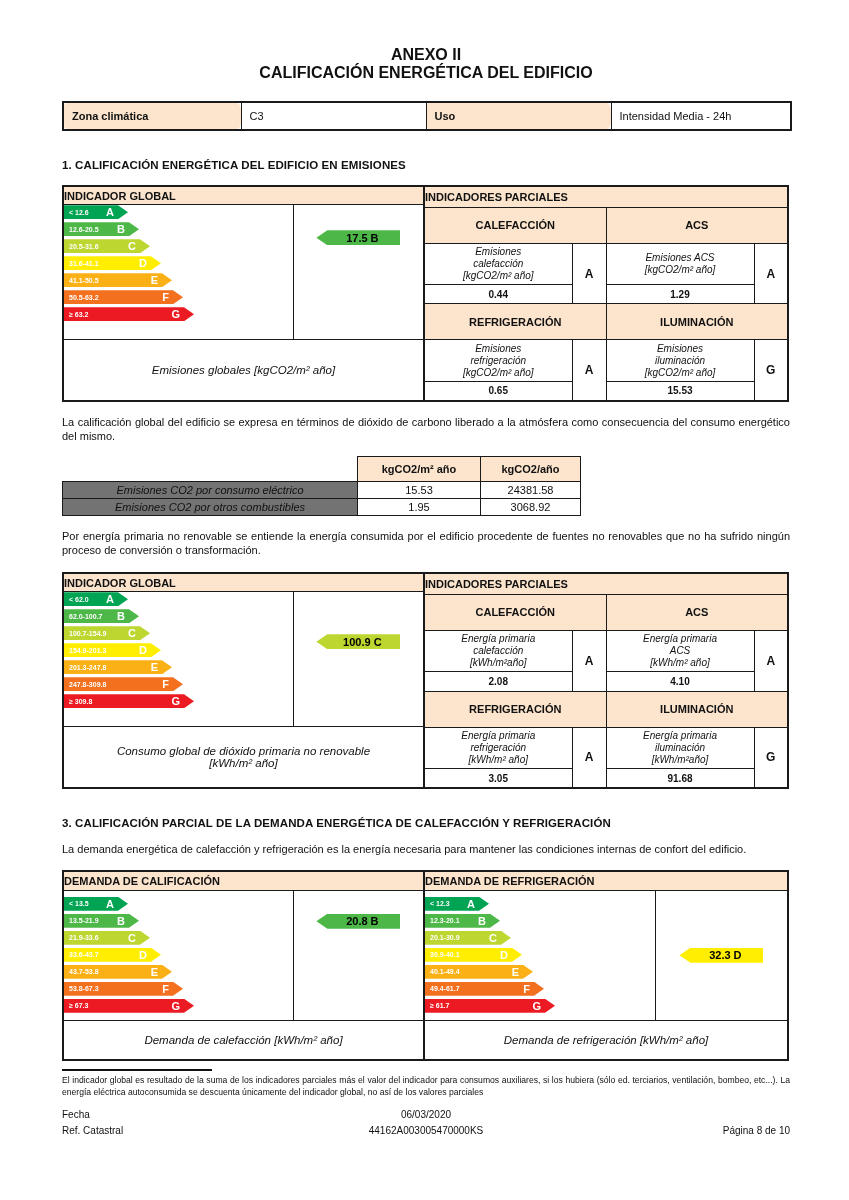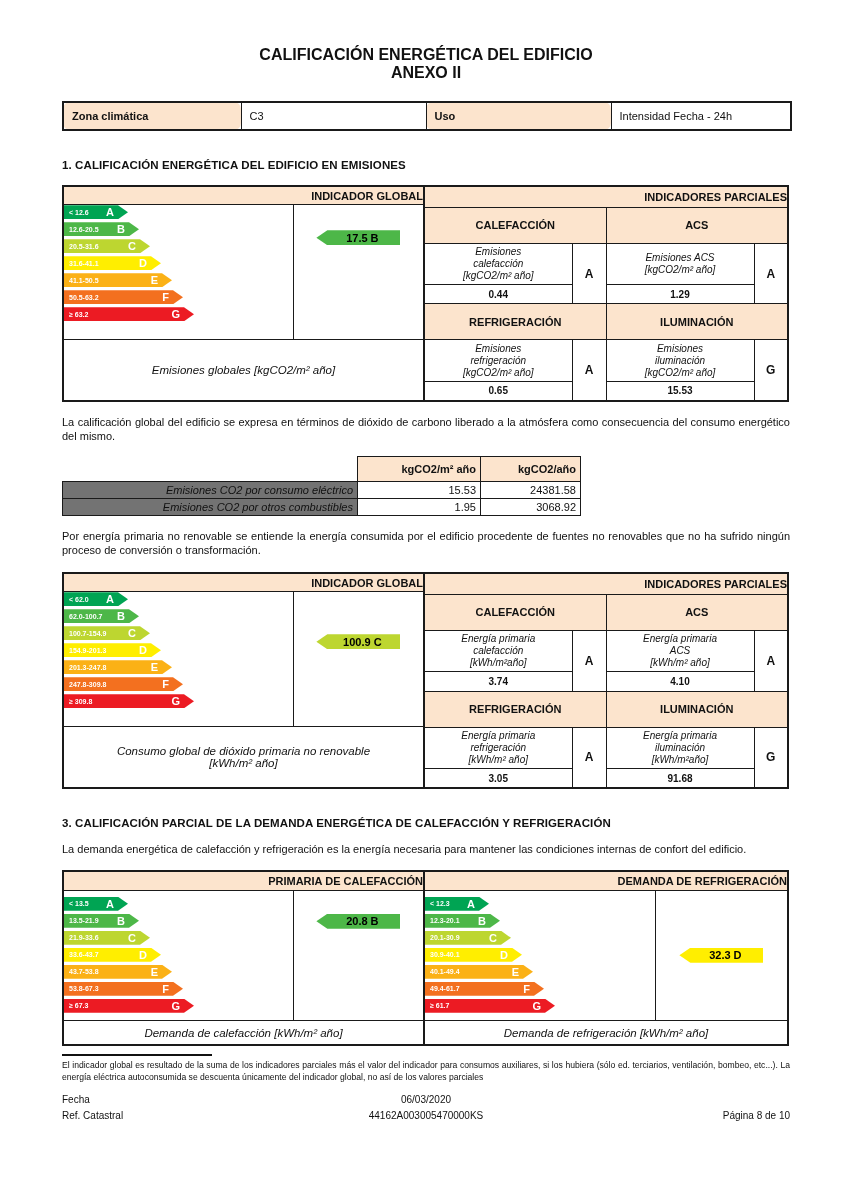--- a/index.html
+++ b/index.html
@@ -23,23 +23,23 @@
   .para { font-size:11px; line-height:1.32; text-align:justify; margin:13px 0 0 0; }
 
   
   .cert-table { display:flex; margin-top:14px; }
   table.half { border-collapse:collapse; table-layout:fixed; border:2px solid #1a1a1a; }
   table.half td { border:1px solid #1a1a1a; padding:0; }
   .half-left { width:363px; }
   .half-right { width:366px; margin-left:-2px; }
 
   .trh19{height:19px} .trh32{height:32px} .trh49{height:37px} .trh17{height:17px}
-  .trh135{height:135px} .trh61{height:61px} .trh130{height:130px} .trh22{height:25px}
-
-  .bandhdr { background:#fce4cd; font-weight:bold; font-size:11px; text-align:right; }
+  .trh135{height:135px} .trh61{height:61px} .trh130{height:130px} .trh22{height:40px}
+
+  .bandhdr { background:#fce4cd; font-weight:bold; font-size:11px; text-align:left; }
   .subhdr  { background:#fce4cd; font-weight:bold; font-size:11px; text-align:center; }
   .plabel  { font-style:italic; font-size:10px; text-align:center; vertical-align:middle;
              white-space:pre-line; line-height:1.18; padding:2px 1px; }
   .pvalue  { font-weight:bold; font-size:10px; text-align:center; }
   .pletter { font-weight:bold; font-size:12px; text-align:center; }
   .captioncell { font-style:italic; font-size:11.5px; text-align:center; vertical-align:middle; white-space:pre-line; }
 
   .scalecell { vertical-align:top; padding:8px 0 0 6px; }
   .t3 .scalecell { padding-top:6px; }
   .arrowcell { position:relative; }
@@ -55,55 +55,55 @@
 
   .rating { position:absolute; left:50%; transform:translateX(-50%); height:15px; min-width:84px;
             clip-path:polygon(0 50%, 11px 0, 100% 0, 100% 100%, 11px 100%);
             display:flex; align-items:center; justify-content:center;
             font-weight:bold; font-size:11px; color:#000; padding-left:12px; padding-right:4px; }
   .pos1{top:25px} .pos2{top:42px} .pos3{top:59px}
   .t3 .pos1{top:23px} .t3 .pos3{top:57px}
 
   
   .co2-table { border-collapse:collapse; table-layout:fixed; width:518px; margin-top:12px; }
-  .co2-table td { border:1px solid #1a1a1a; font-size:11px; text-align:right; height:17px; padding:2px 4px; }
+  .co2-table td { border:1px solid #1a1a1a; font-size:11px; text-align:center; height:17px; padding:2px 4px; }
   .co2-table td.co2-blank { border:none; background:#fff; }
   .co2-table td.co2-hdr { background:#fce4cd; font-weight:bold; height:25px; }
   .co2-table td.co2-label { background:#737373; font-style:italic; }
 
   .footrule { width:150px; border-top:2px solid #111; margin-top:8px; }
   .footnote { font-size:8.6px; line-height:1.4; text-align:justify; margin-top:3px; }
 
   .footer { margin-top:9px; font-size:10px; }
   .footer-row { display:flex; line-height:1.55; }
   .f-left { width:170px; } .f-center { flex:1; text-align:center; } .f-right { width:170px; text-align:right; }
 </style>
 </head>
 <body>
 
 <div class="content">
 
   <div class="title-block">
+    <div>ANEXO II</div>
     <div>CALIFICACIÓN ENERGÉTICA DEL EDIFICIO</div>
-    <div>ANEXO II</div>
   </div>
 
   <table class="info-table">
     <colgroup>
         <col style="width:178px">
         <col style="width:185px">
         <col style="width:185px">
         <col style="width:180px">
       </colgroup>
     <tbody>
         <tr>
       <td class="peach bold">Zona climática</td>
       <td>C3</td>
       <td class="peach bold">Uso</td>
-      <td>Intensidad Fecha - 24h</td>
+      <td>Intensidad Media - 24h</td>
     </tr>
   </tbody>
     </table>
 
   <div class="sec-heading">1. CALIFICACIÓN ENERGÉTICA DEL EDIFICIO EN EMISIONES</div>
 
   <div class="cert-table">
     <table class="half half-left">
       <colgroup>
           <col style="width:229px">
@@ -308,21 +308,21 @@
         <td class="plabel">Energía primaria
 calefacción
 [kWh/m²año]</td>
         <td class="pletter" rowspan="2">A</td>
         <td class="plabel">Energía primaria
 ACS
 [kWh/m² año]</td>
         <td class="pletter" rowspan="2">A</td>
       </tr>
       <tr class="trh17">
-        <td class="pvalue">3.74</td>
+        <td class="pvalue">2.08</td>
         <td class="pvalue">4.10</td>
       </tr>
       <tr class="trh32">
         <td class="subhdr" colspan="2">REFRIGERACIÓN</td>
         <td class="subhdr" colspan="2">ILUMINACIÓN</td>
       </tr>
       <tr class="trh49">
         <td class="plabel">Energía primaria
 refrigeración
 [kWh/m² año]</td>
@@ -344,21 +344,21 @@
   <div class="para">La demanda energética de calefacción y refrigeración es la energía necesaria para mantener las condiciones internas de confort del edificio.</div>
 
   <div class="cert-table t3">
     <table class="half half-left">
       <colgroup>
           <col style="width:229px">
           <col style="width:130px">
         </colgroup>
       <tbody>
           <tr class="trh19">
-            <td class="bandhdr" colspan="2">PRIMARIA DE CALEFACCIÓN</td>
+            <td class="bandhdr" colspan="2">DEMANDA DE CALIFICACIÓN</td>
           </tr>
       <tr class="trh130">
         <td class="scalecell">
           <div class="bar cA w0">
                 <span class="rng">&lt; 13.5</span>
                 <span class="ltr">A</span>
               </div>
           <div class="bar cB w1">
                 <span class="rng">13.5-21.9</span>
                 <span class="ltr">B</span>

